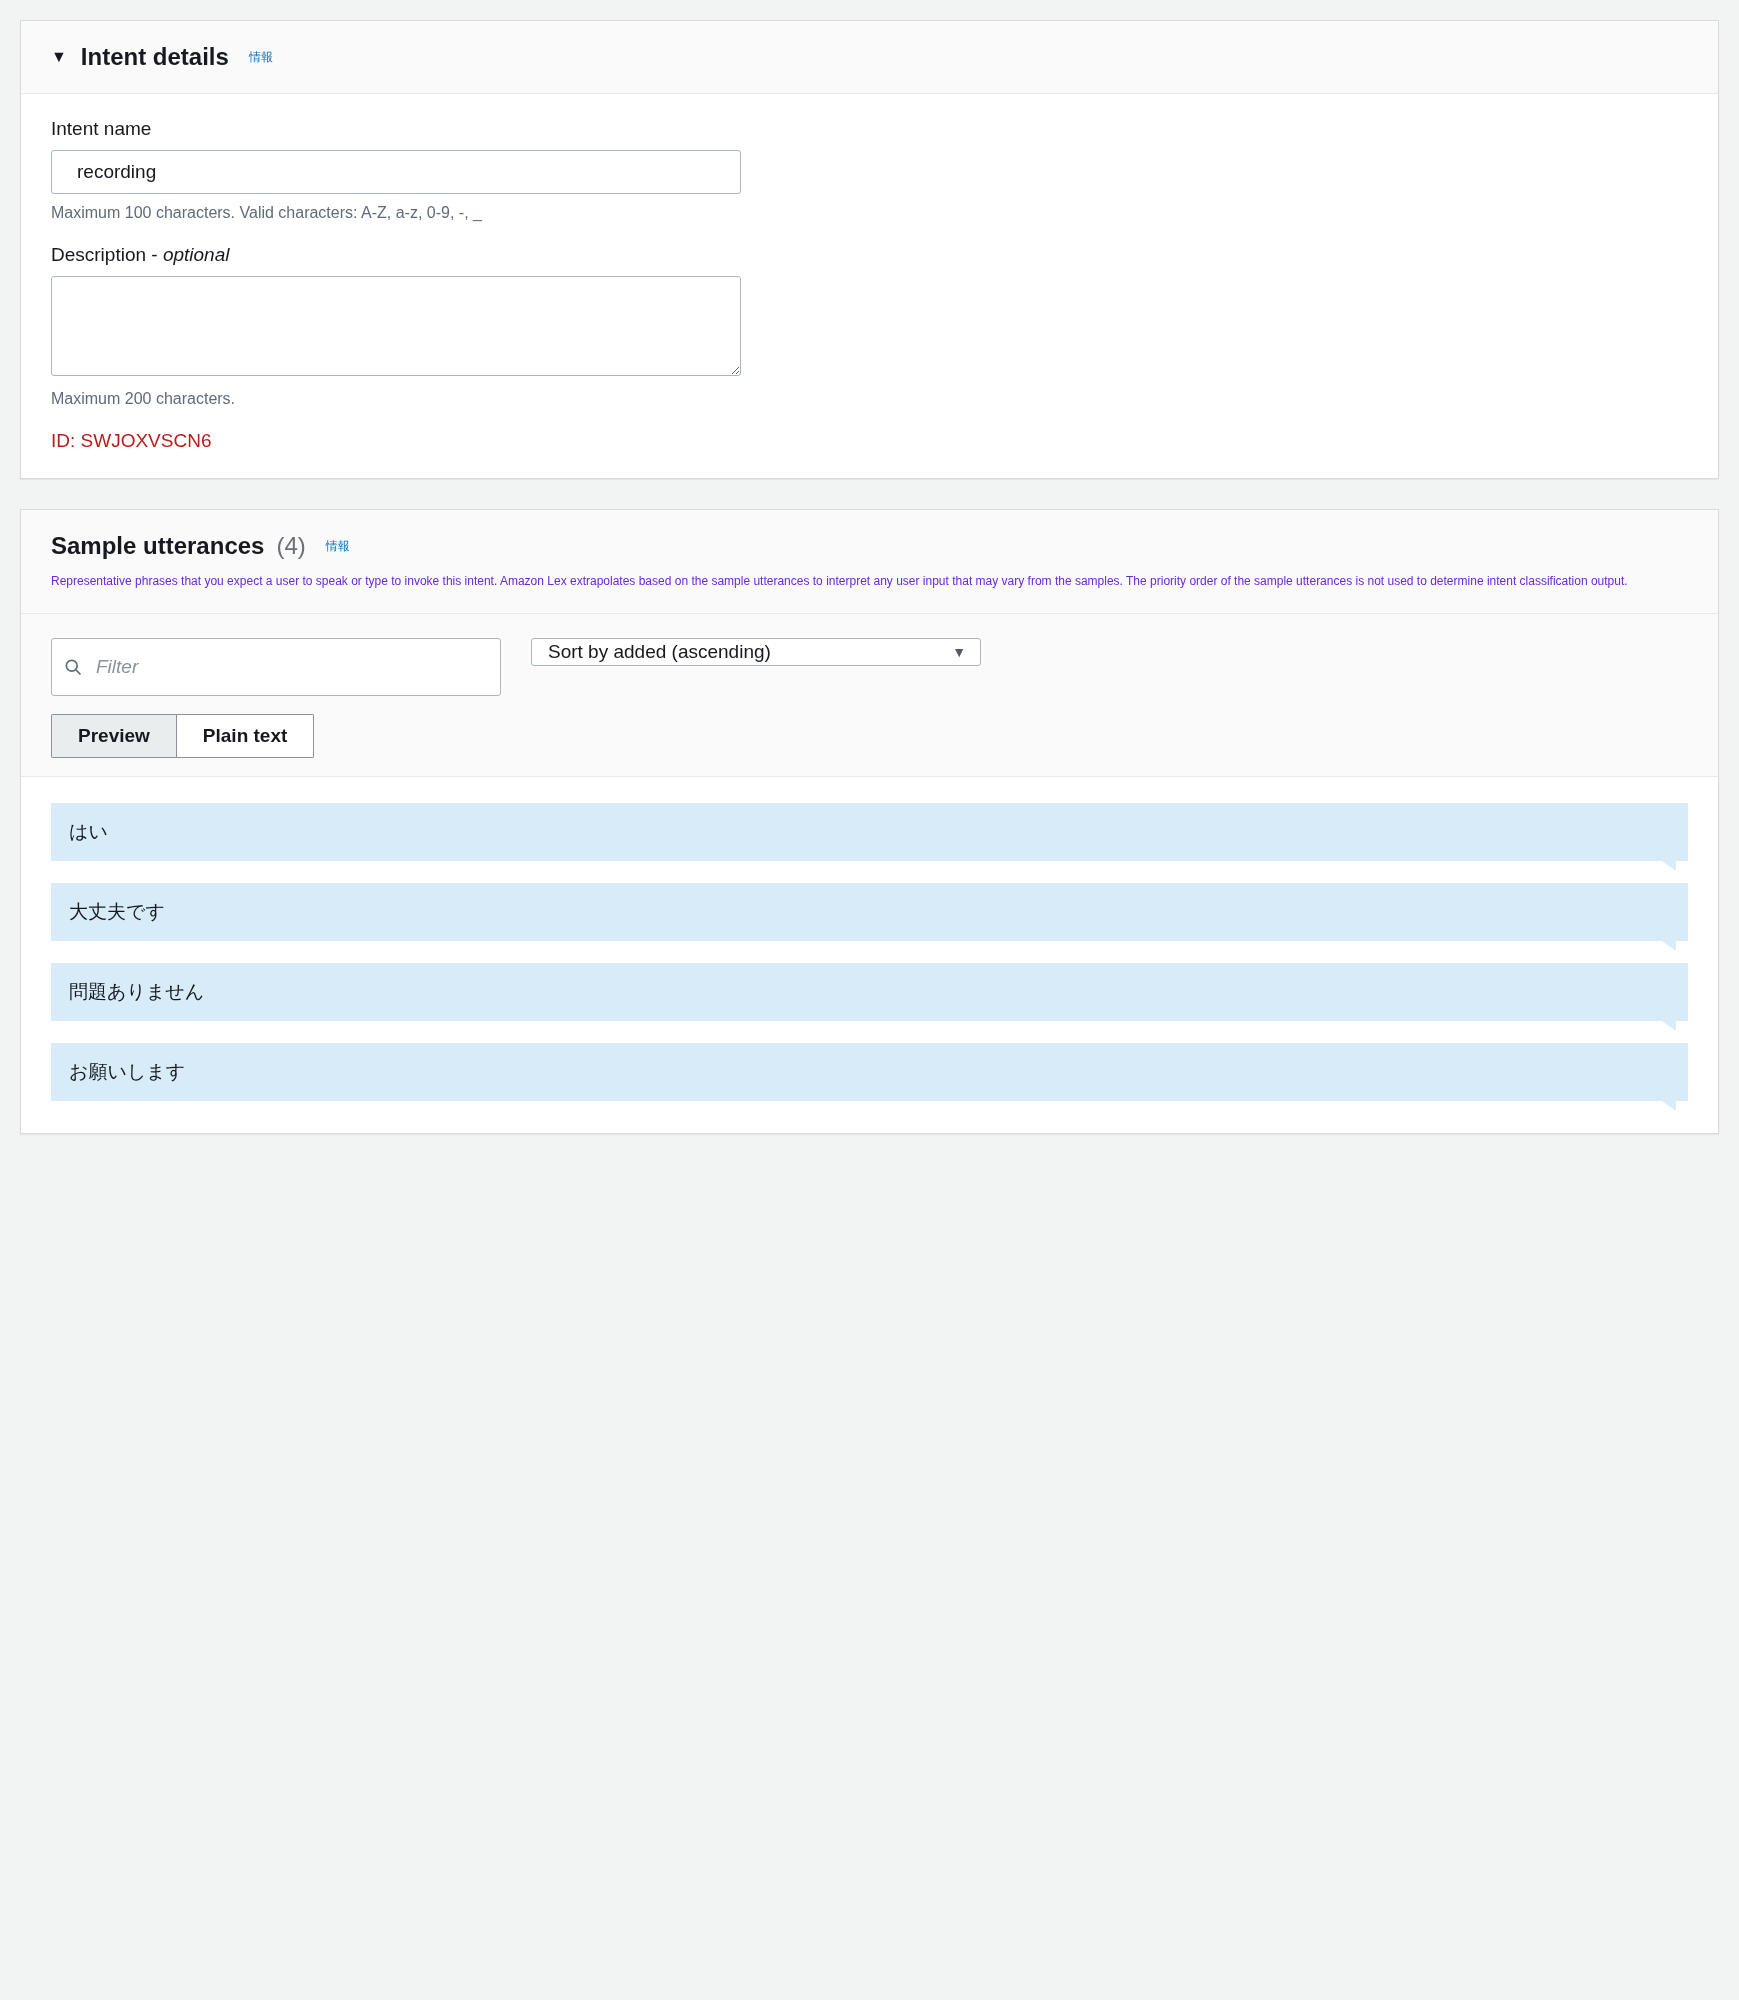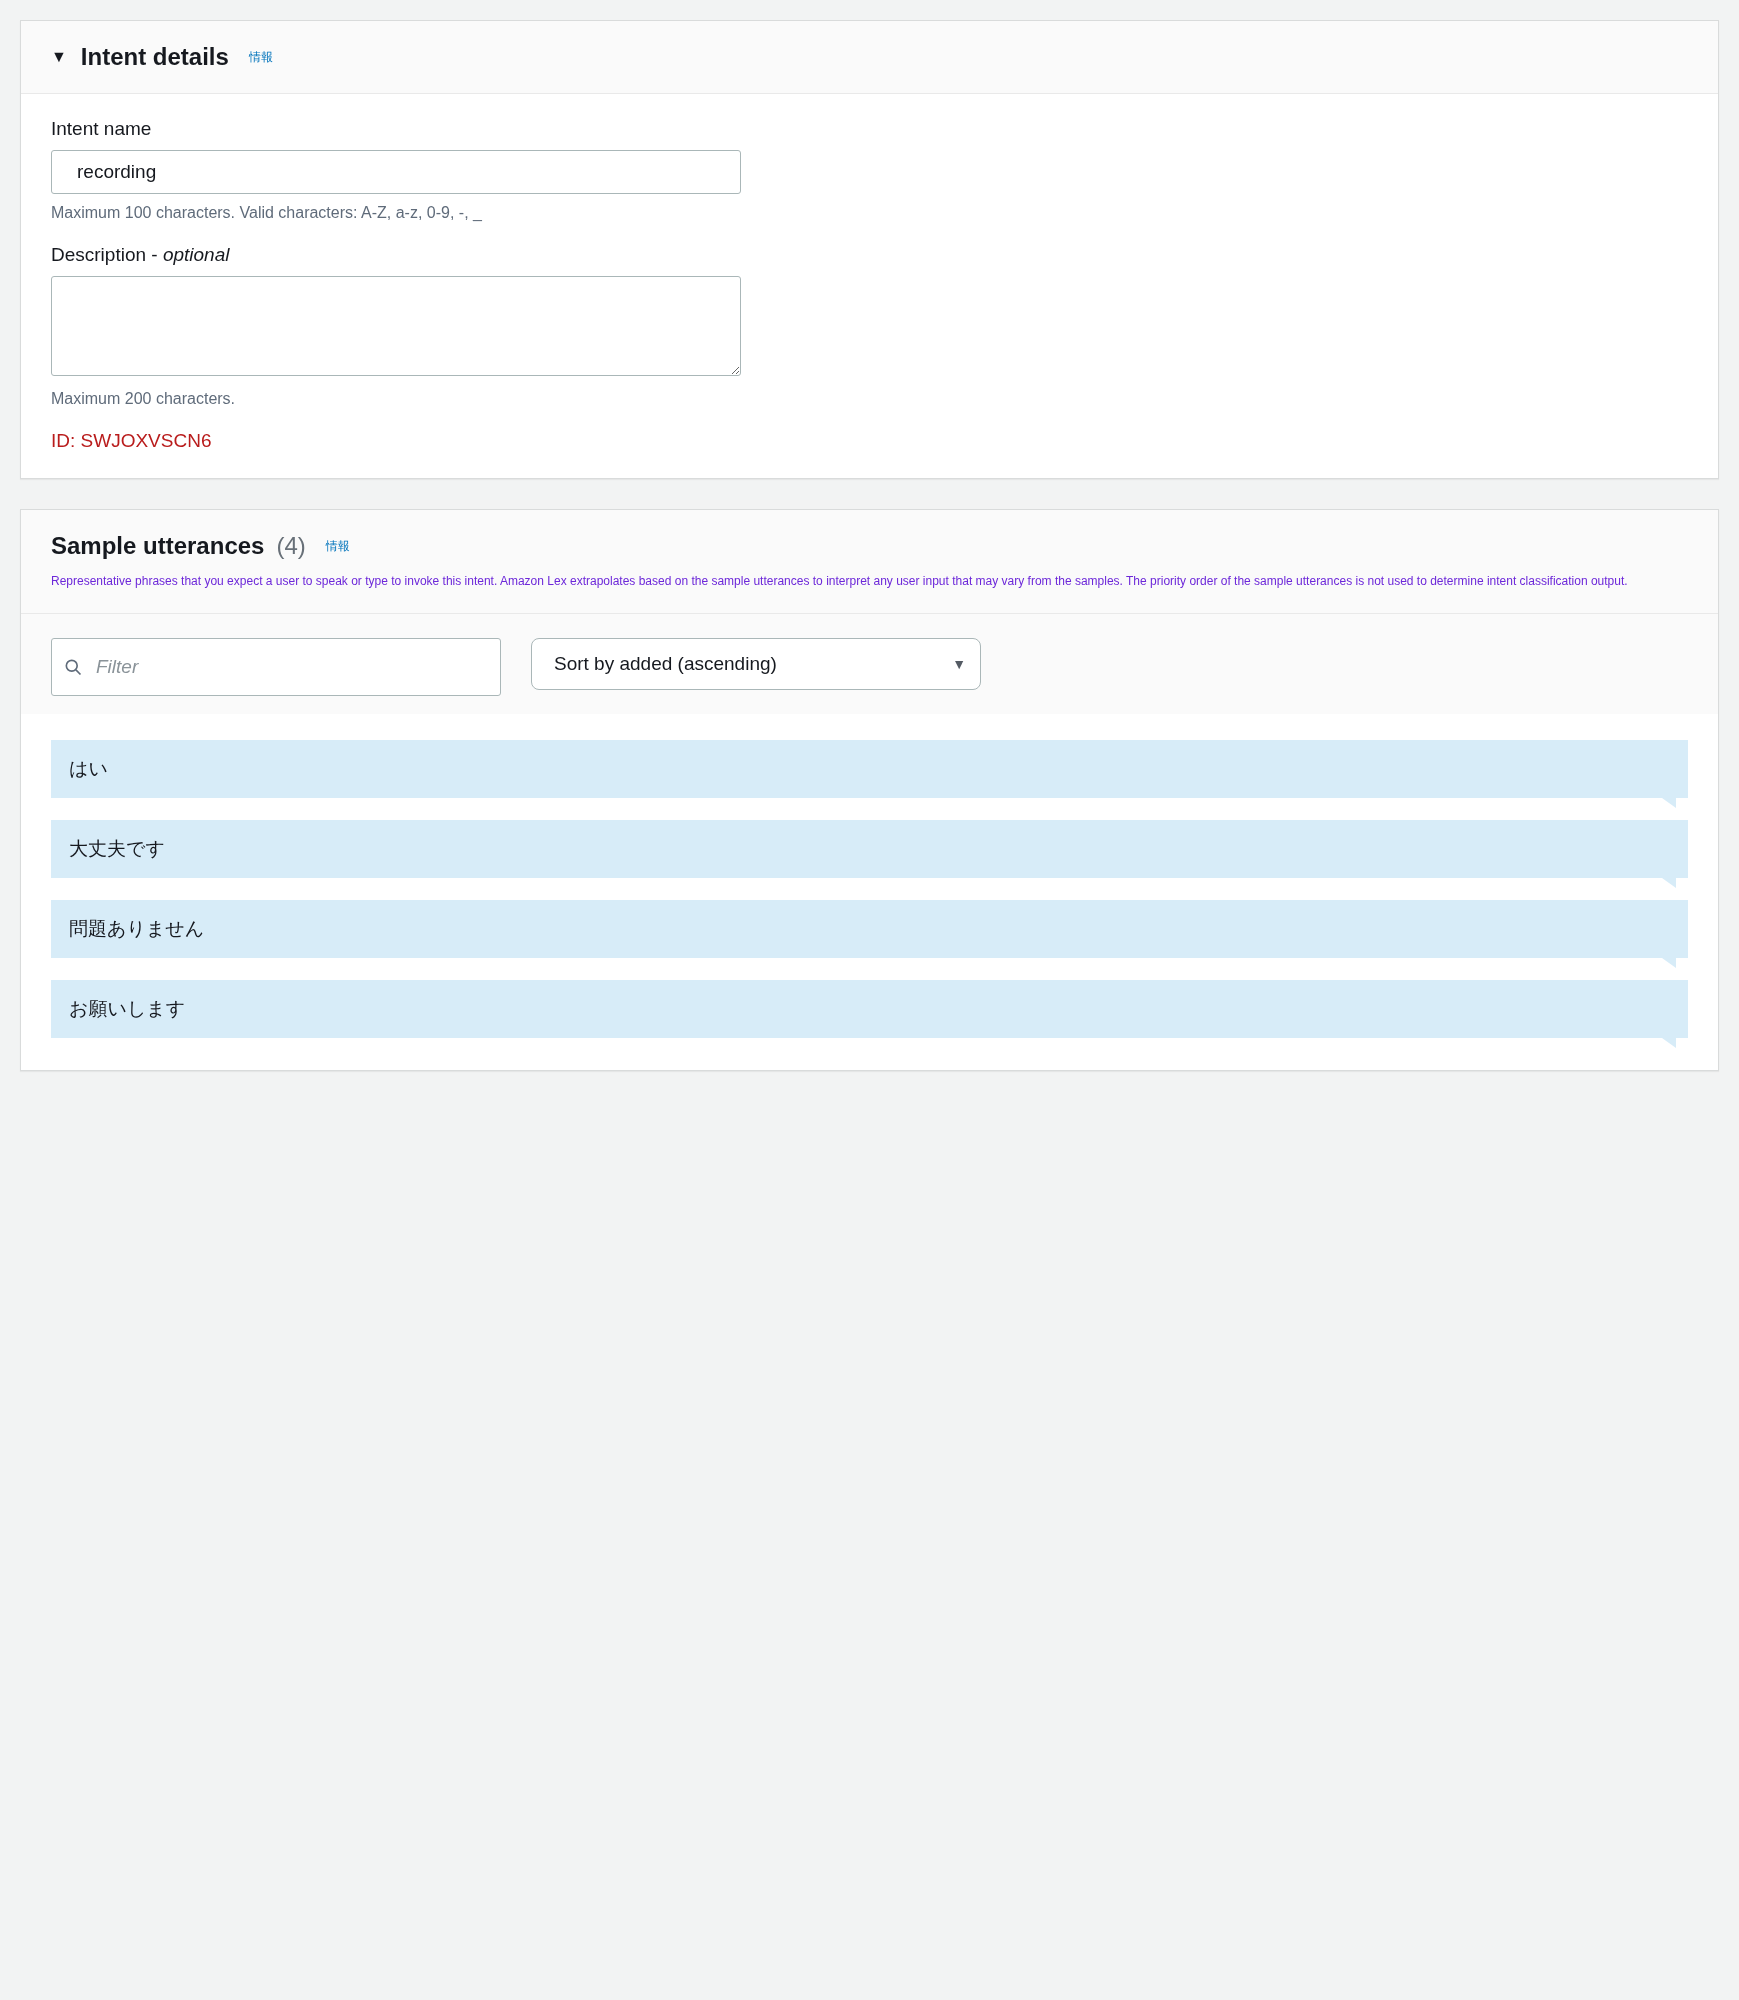--- a/index.html
+++ b/index.html
@@ -121,25 +121,25 @@
     border-radius: 3px;
     padding: 6px 12px 6px 44px;
     font-size: 19px;
     color: #5f6b7a;
     background: #fff;
   }
   .filter-input::placeholder { color: #8a9399; font-style: italic; }
 
   .sort-select {
     width: 450px;
-    height: 52px;
+    height: 28px;
     border: 1px solid #aab7b8;
-    border-radius: 8px;
-    background: #fff;
-    padding: 6px 40px 6px 22px;
+    border-radius: 3px;
+    background: #fff;
+    padding: 6px 40px 6px 16px;
     font-size: 19px;
     color: #16191f;
     position: relative;
     display: flex;
     align-items: center;
     cursor: pointer;
   }
   .sort-select .caret {
     position: absolute;
     right: 14px;
@@ -241,20 +241,26 @@
         <line x1="15.5" y1="15.5" x2="21" y2="21"></line>
       </svg>
       <input class="filter-input" type="text" placeholder="Filter" style="">
     </div>
     <div class="sort-select">
       <span>Sort by added (ascending)</span>
       <span class="caret">▼</span>
     </div>
   </div>
 
+  <div class="seg-row">
+    <div class="seg">
+      <button class="seg-btn active">Preview</button>
+      <button class="seg-btn">Plain text</button>
+    </div>
+  </div>
 
   <div class="utterance-list">
     <div class="bubble">はい</div>
     <div class="bubble">大丈夫です</div>
     <div class="bubble">問題ありません</div>
     <div class="bubble">お願いします</div>
   </div>
 </div>
 
 </body></html>

